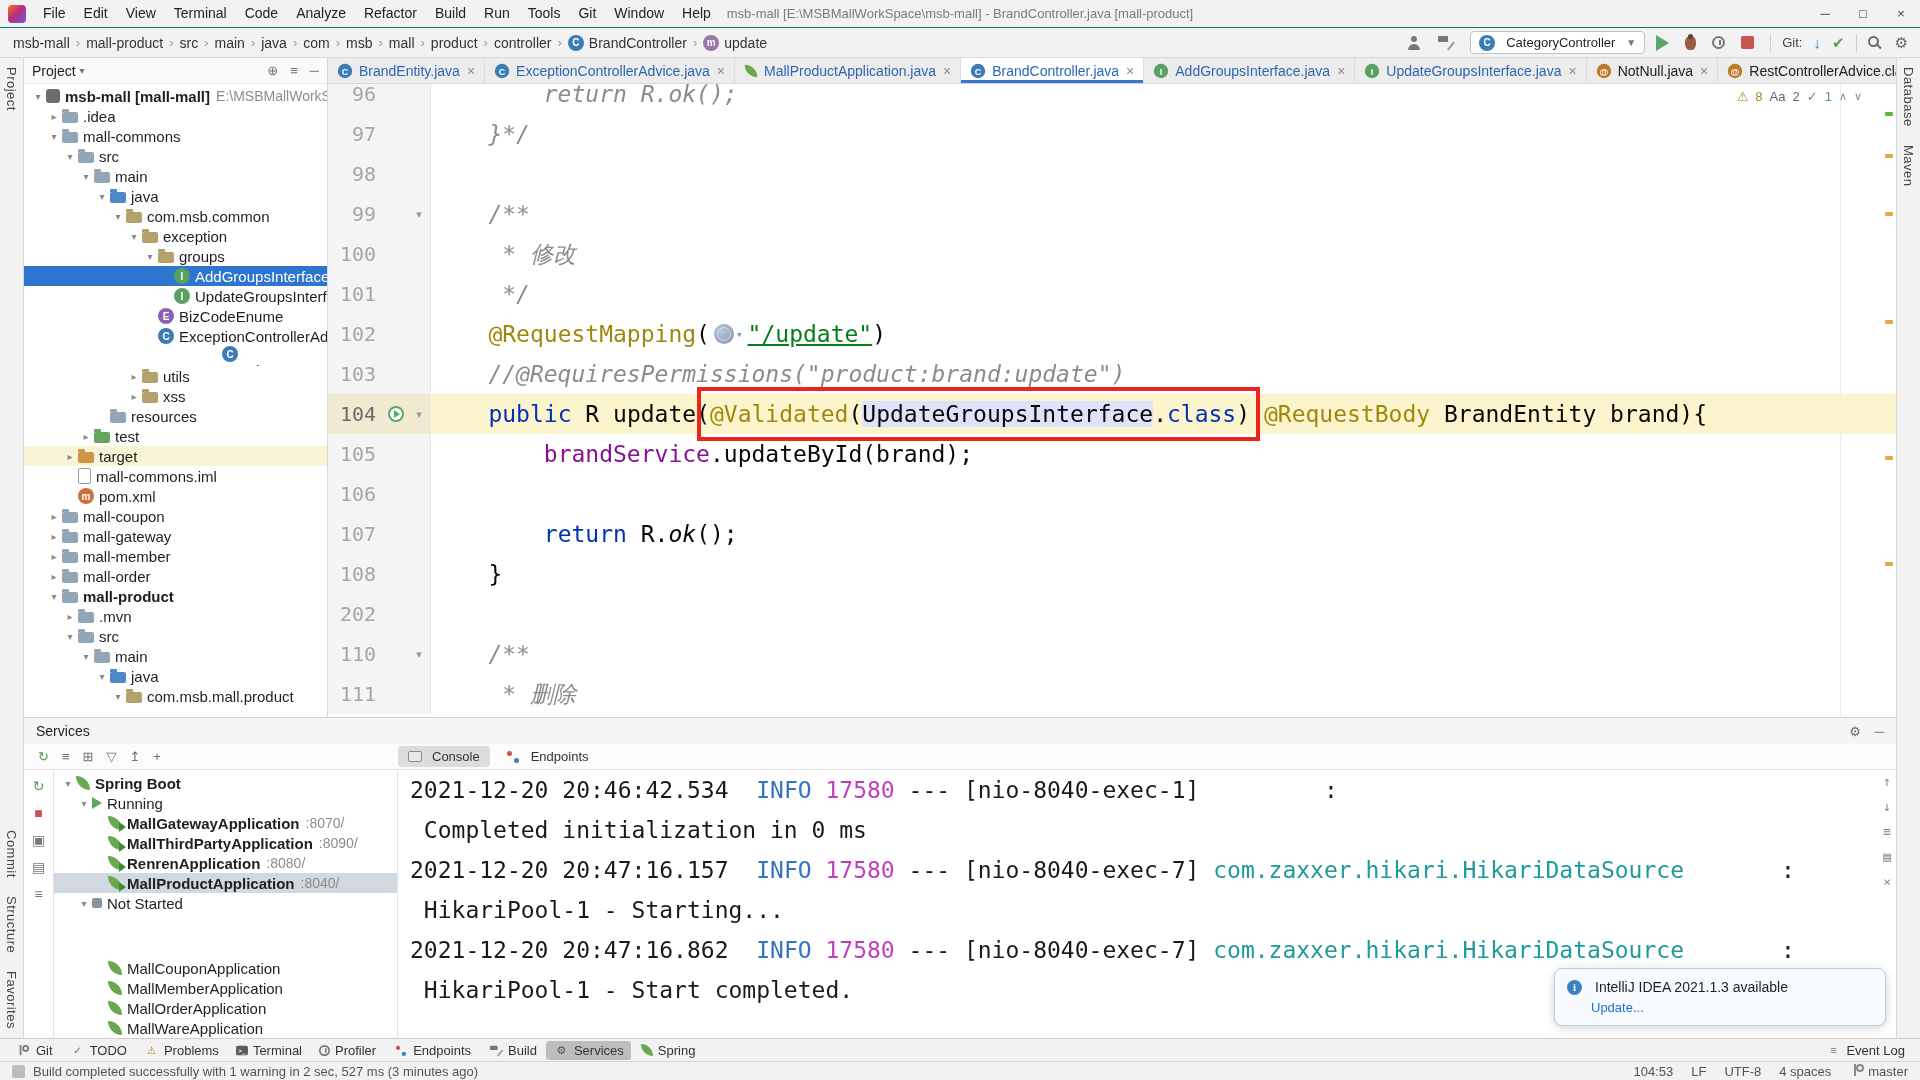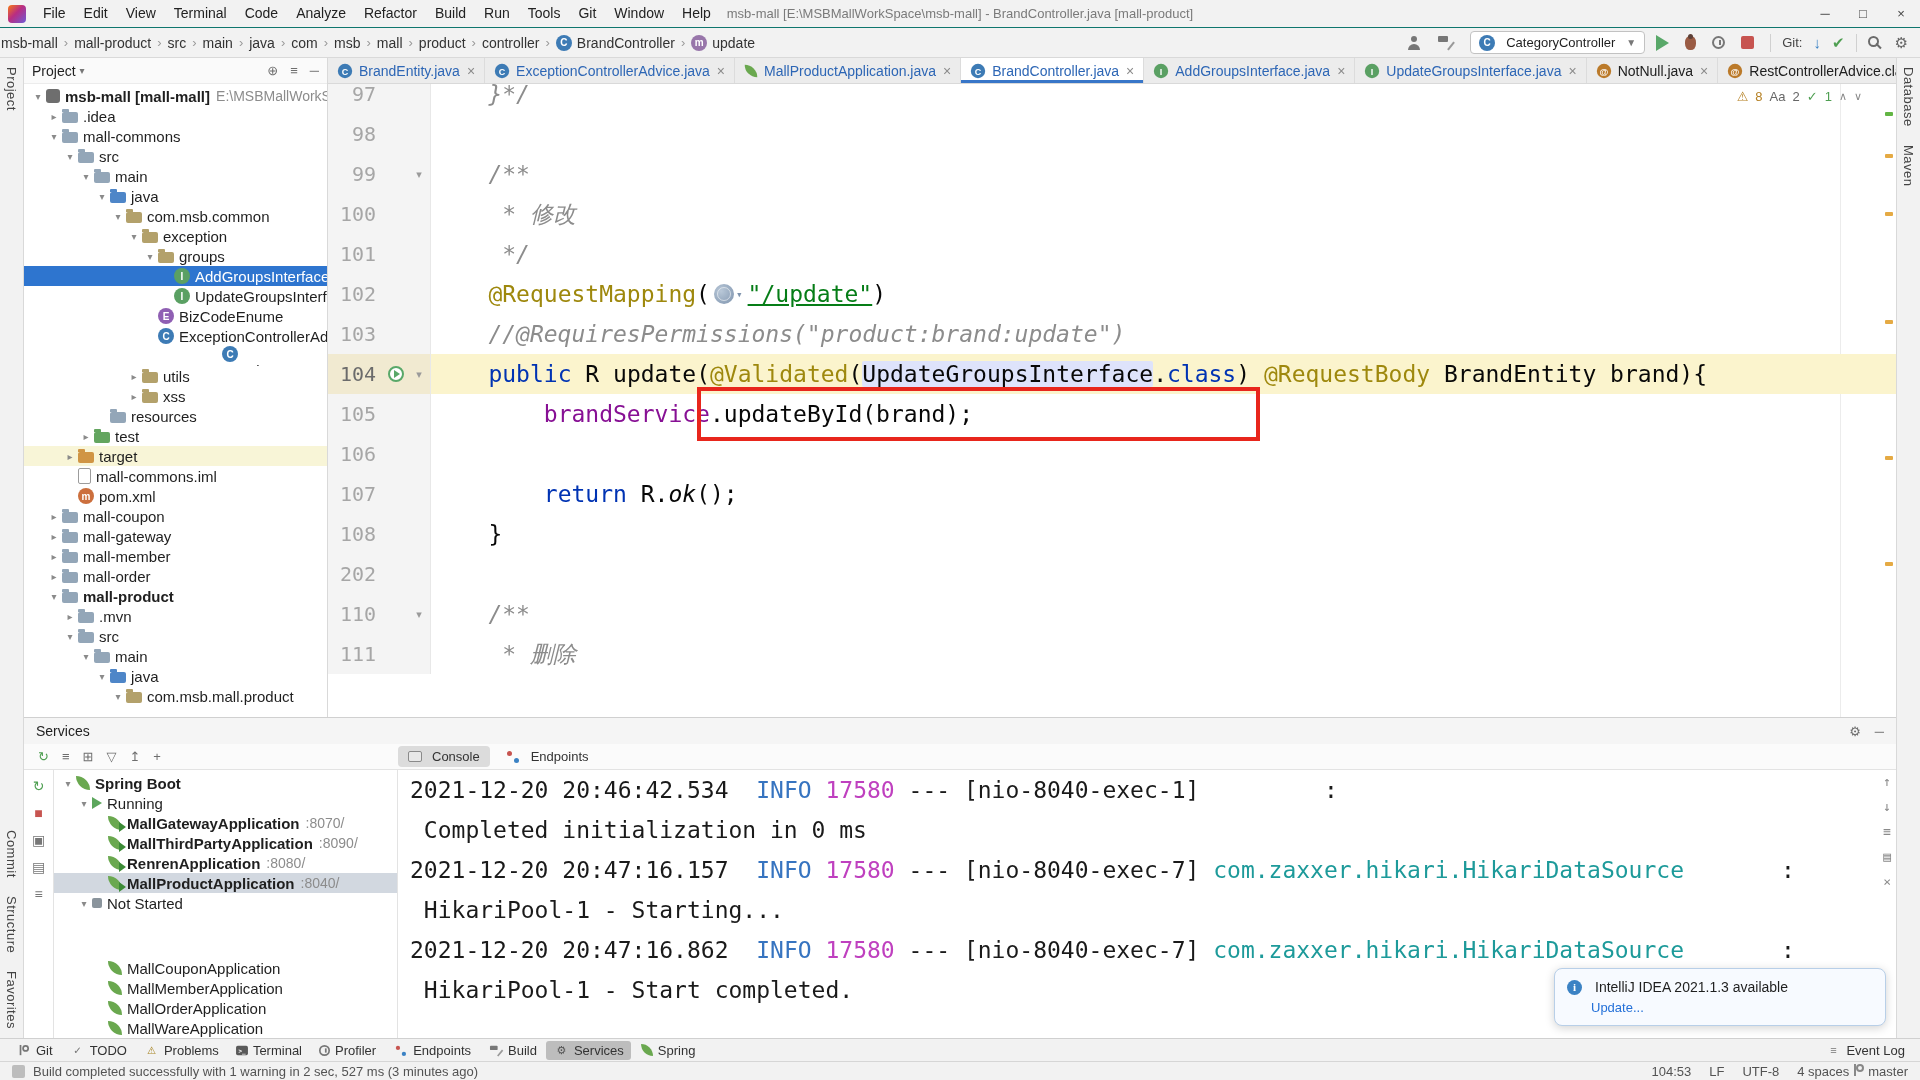--- a/index.html
+++ b/index.html
@@ -8,21 +8,21 @@
 
   
   .titlebar{height:28px;display:flex;align-items:center;border-bottom:1px solid #0f766e;background:#f2f2f2;position:relative;z-index:3}
   .logo{width:18px;height:18px;border-radius:4px;margin:0 8px;background:linear-gradient(135deg,#f97a12,#b92d82 45%,#6f5bd6);flex:none}
   .menu-item{padding:0 9px;font-size:14px;line-height:27px;color:#222}
   .win-title{position:absolute;left:50%;transform:translateX(-50%);color:#7a7a7a;font-size:13px;white-space:nowrap}
   .win-controls{margin-left:auto;display:flex}
   .win-btn{width:38px;text-align:center;font-size:13px;color:#444;line-height:27px}
 
   
-  .toolbar-row{height:30px;display:flex;align-items:center;border-bottom:1px solid #d9d9d9;background:#f2f2f2;position:relative;z-index:3}
+  .toolbar-row{height:30px;display:flex;align-items:center;border-bottom:1px solid #d9d9d9;background:#f2f2f2;padding-left:12px;position:relative;z-index:3}
   .bc-item{display:inline-flex;align-items:center;font-size:14px;color:#333;padding:0 1px;white-space:nowrap}
   .bc-sep{color:#9a9a9a;padding:0 5px;font-size:13px}
   .toolbar-right{margin-left:auto;display:flex;align-items:center;gap:11px;padding-right:12px}
   .combo{display:flex;align-items:center;gap:6px;background:#fff;border:1px solid #c2c2c2;border-radius:4px;height:23px;padding:0 8px;font-size:13px;min-width:175px}
   .combo .caret{margin-left:auto;color:#777;font-size:10px}
   .tsep{width:1px;height:18px;background:#d0d0d0}
   .glyph{font-size:15px;color:#666;line-height:1}
   .glyph.blue{color:#3b82c4;font-weight:bold}
   .glyph.green{color:#4f9f52}
 
@@ -158,21 +158,21 @@
   .cs-ts{color:#1a1a1a}.cs-pln{color:#1a1a1a}.cs-info{color:#3774c0}.cs-pid{color:#bf40bf}.cs-log{color:#1d9a9a}
   .console-tools{position:absolute;right:5px;top:4px;display:flex;flex-direction:column;gap:10px;color:#8a8a8a;font-size:13px;align-items:center}
 
   
   .bottombar{height:23px;border-top:1px solid #d0d0d0;background:#f2f2f2;display:flex;align-items:center;padding:0 8px;font-size:13px;gap:2px}
   .btab{display:flex;align-items:center;gap:4px;padding:1px 7px;border-radius:3px;color:#333}
   .btab .icon{margin-right:0;transform:scale(.85)}
   .btab.active{background:#bdbdbd}
   .bb-right{margin-left:auto}
   .statusbar{height:19px;border-top:1px solid #d6d6d6;background:#f2f2f2;display:flex;align-items:center;font-size:13px;color:#535353;padding:0 12px;gap:8px}
-  .sb-right{margin-left:auto;display:flex;align-items:center}
+  .sb-right{margin-left:auto;display:flex;gap:18px;align-items:center}
   .sb-item{white-space:nowrap}
   .sb-branch{display:flex;align-items:center;gap:2px}
   .sb-ico{width:13px;height:13px;background:#bdbdbd;border-radius:2px;flex:none}
 
   
   .toast{position:absolute;right:34px;bottom:54px;width:332px;background:#f7faff;border:1px solid #b8cfe8;border-radius:8px;box-shadow:0 2px 10px rgba(0,0,0,.18);padding:10px 12px;z-index:9}
   .toast-title{display:flex;align-items:center;gap:8px;font-size:14px;color:#1f1f1f}
   .toast-link{color:#2470d8;font-size:13px;margin:5px 0 0 24px}
 </style>
 </head>
@@ -500,20 +500,28 @@
                 <span class="etab-close">×</span>
               </div>
               <div class="etab">
                 <span class="icon icon-annotation"></span>
                 <span class="etab-label">RestControllerAdvice.class</span>
               </div>
             </div>
           <div class="editor-body">
             <div class="margin-guide"></div>
             <div class="code-lines">
+                <div class="crow">
+                  <div class="gutter">
+                    <span class="ln">96</span>
+                    <span class="gic"></span>
+                    <span class="fold"></span>
+                  </div>
+                  <div class="ctext"><span class="sg-cmt">        return R.ok();</span></div>
+                </div>
                 <div class="crow">
                   <div class="gutter">
                     <span class="ln">97</span>
                     <span class="gic"></span>
                     <span class="fold"></span>
                   </div>
                   <div class="ctext"><span class="sg-cmt">    }*/</span></div>
                 </div>
                 <div class="crow">
                   <div class="gutter">

